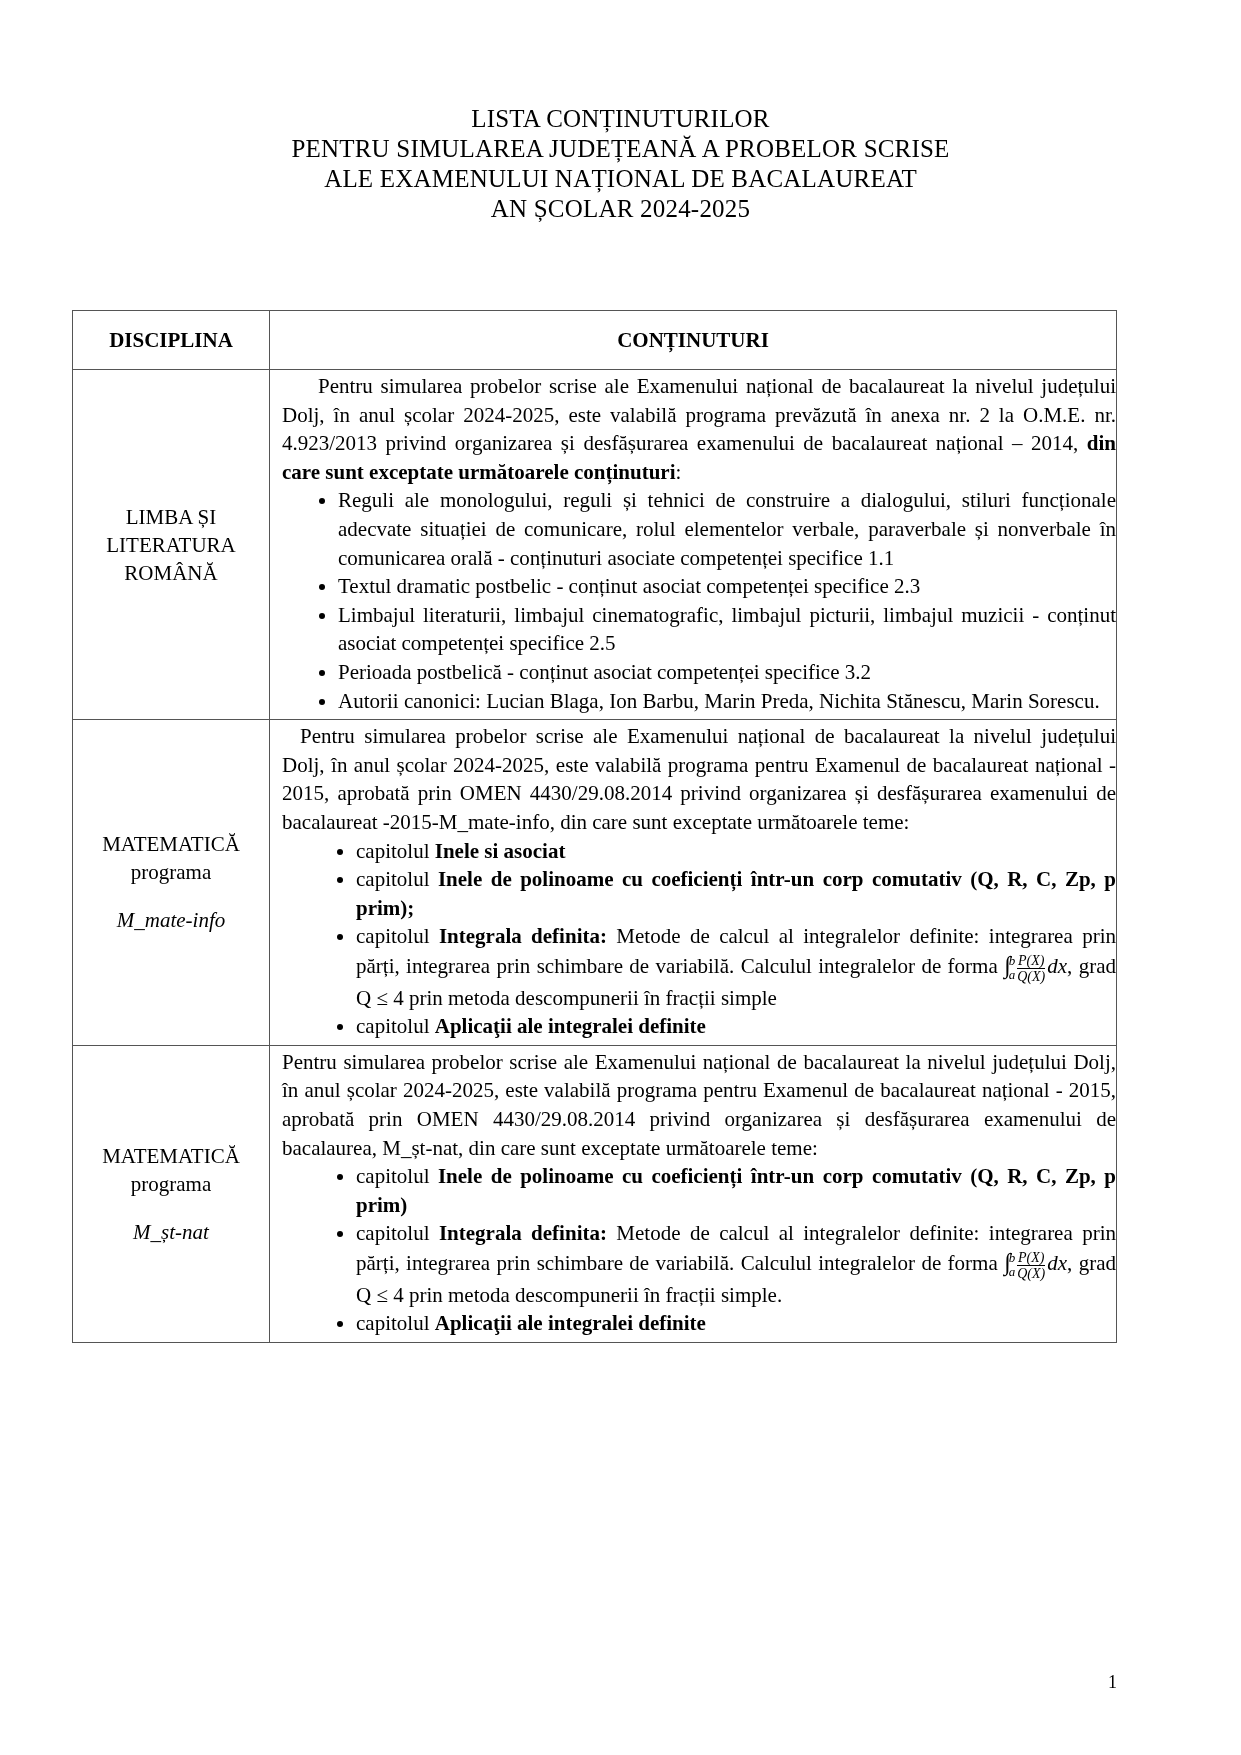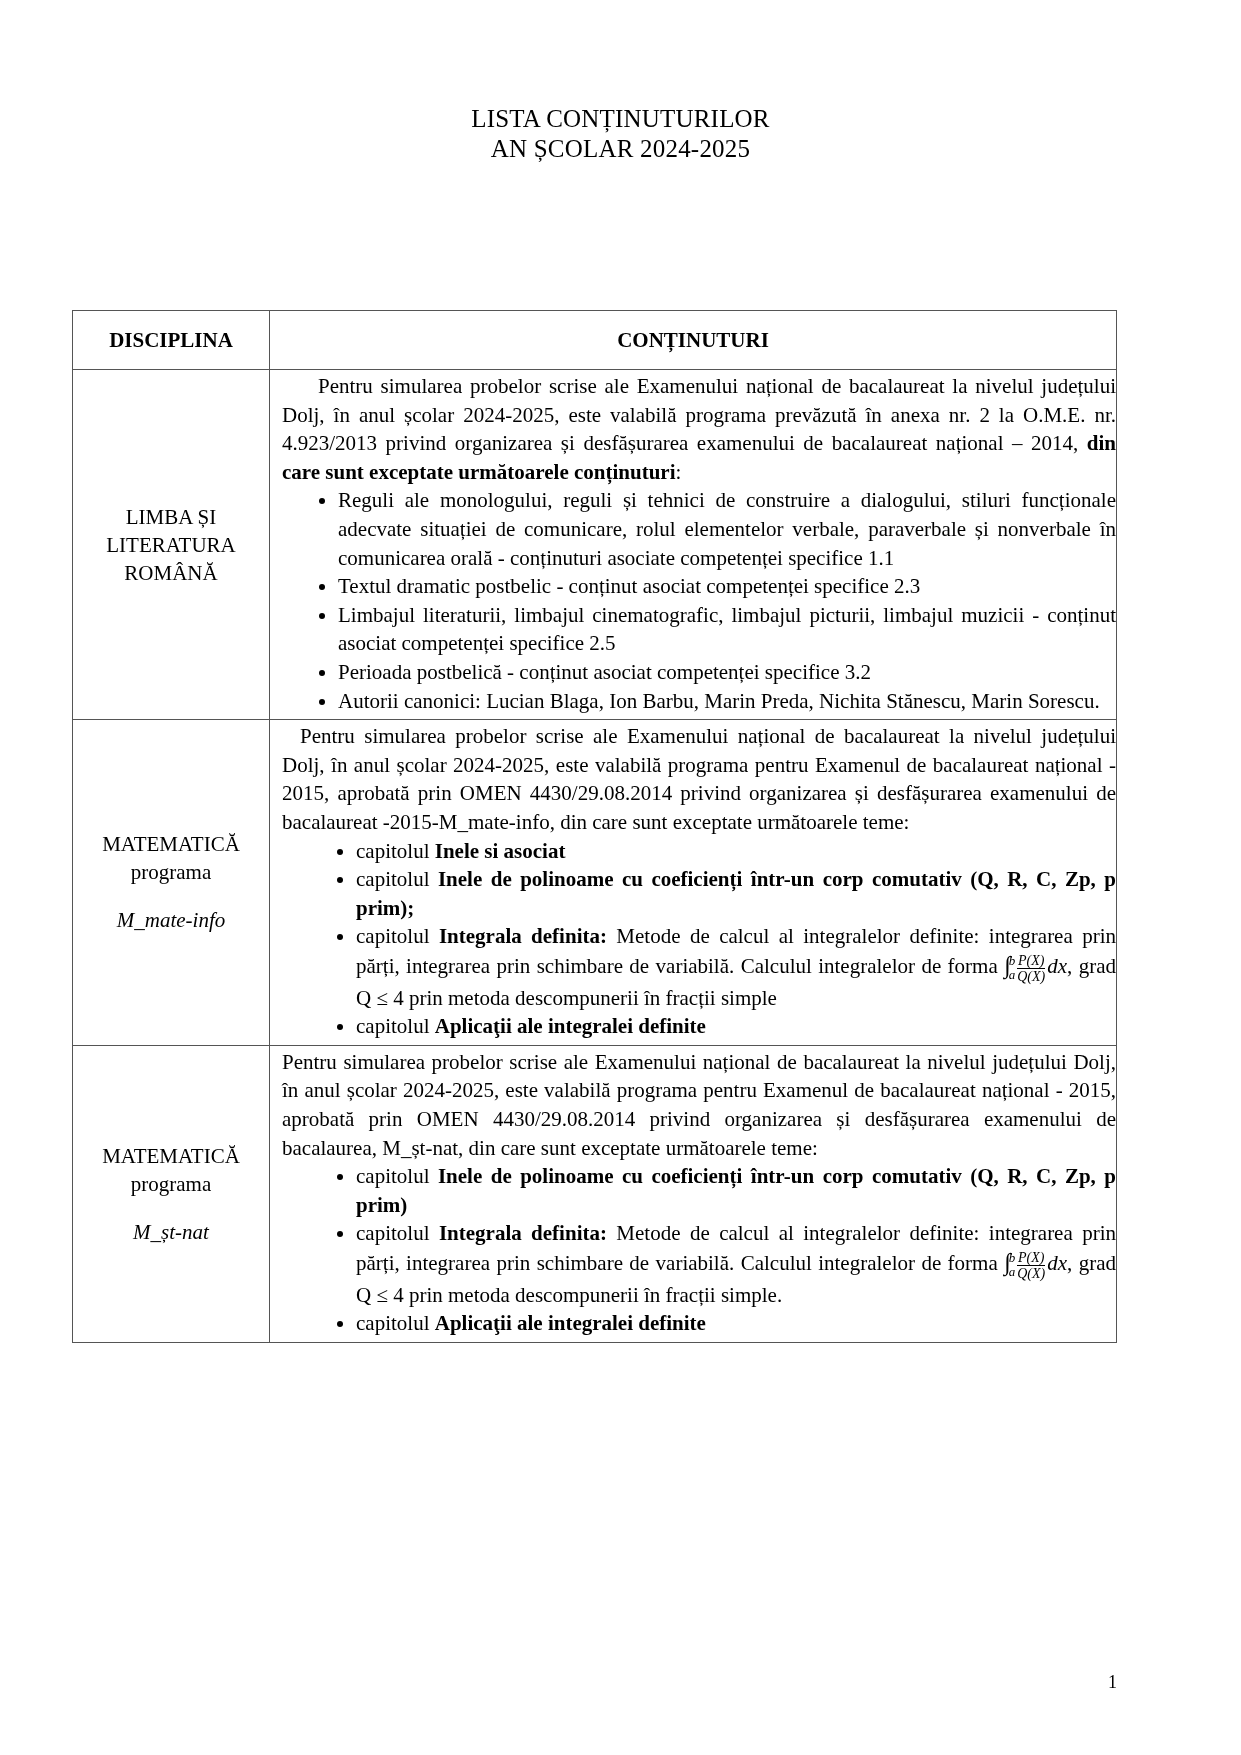--- a/index.html
+++ b/index.html
@@ -27,20 +27,22 @@
   .int { font-size: 24px; font-style: italic; }
   .lims { display: inline-block; vertical-align: middle; font-size: 13px; line-height: 14px; font-style: italic; margin-left: -2px; }
   .lims span { display: block; }
   .page-num { position: absolute; top: 1672px; left: 1108px; font-size: 18px; font-family: "Liberation Serif", serif; }
 </style>
 </head>
 <body>
 
 <div class="title-block">
   <div class="title-line">LISTA CONȚINUTURILOR</div>
+  <div class="title-line">PENTRU SIMULAREA JUDEȚEANĂ A PROBELOR SCRISE</div>
+  <div class="title-line">ALE EXAMENULUI NAȚIONAL DE BACALAUREAT</div>
   <div class="title-line">AN ȘCOLAR 2024-2025</div>
 </div>
 
 <table class="main">
   <tbody>
       <tr>
     <th>DISCIPLINA</th>
     <th>CONȚINUTURI</th>
   </tr>
 

